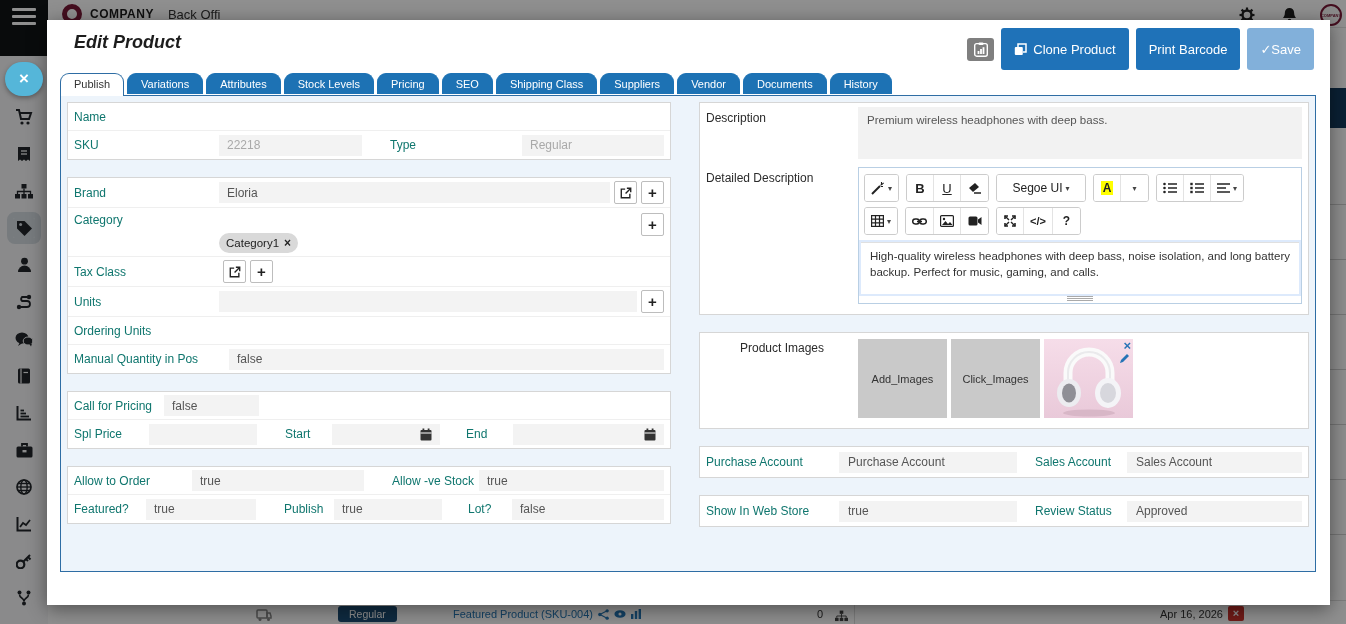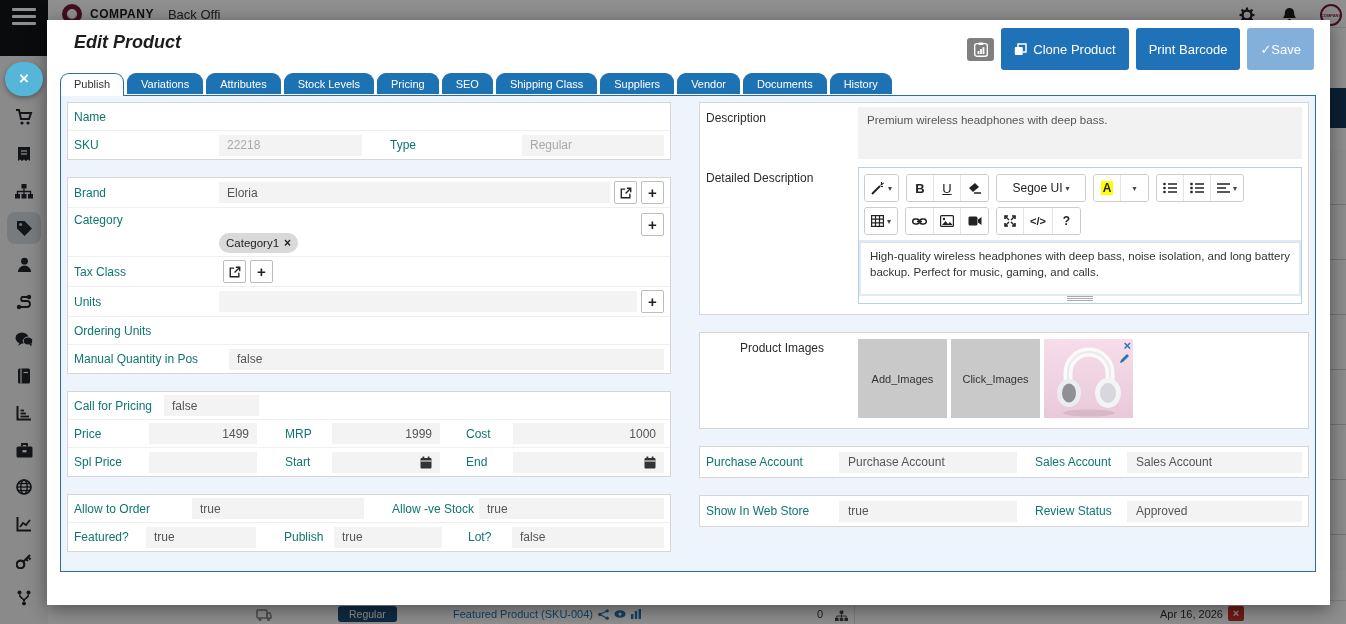--- a/index.html
+++ b/index.html
@@ -440,28 +440,20 @@
             <span class="fin grow">false</span>
           </div>
         </div>
 
         <div class="box">
           <div class="frow">
             <span class="flabel" style="flex:0 0 90px">Call for Pricing</span>
             <span class="fin" style="width:95px">false</span>
           </div>
           <div class="frow">
-            <span class="flabel" style="flex:0 0 75px">Price</span>
-            <span class="fin right" style="width:108px">1499</span>
-            <span class="flabel" style="flex:0 0 75px;padding-left:28px">MRP</span>
-            <span class="fin right" style="width:108px">1999</span>
-            <span class="flabel" style="flex:0 0 73px;padding-left:26px">Cost</span>
-            <span class="fin right grow">1000</span>
-          </div>
-          <div class="frow">
             <span class="flabel" style="flex:0 0 75px">Spl Price</span>
             <span class="fin" style="width:108px"></span>
             <span class="flabel" style="flex:0 0 75px;padding-left:28px">Start</span>
             <span class="fin right" style="width:108px">
                 <svg width="12" height="13" viewBox="0 0 12 13">
                   <rect x="0.5" y="2" width="11" height="10.5" rx="1" fill="#333"></rect>
                   <rect x="2.5" y="0.5" width="1.8" height="3" fill="#333"></rect>
                   <rect x="7.7" y="0.5" width="1.8" height="3" fill="#333"></rect>
                   <line x1="0.5" y1="5" x2="11.5" y2="5" stroke="#fff" stroke-width="1"></line>
                 </svg>

